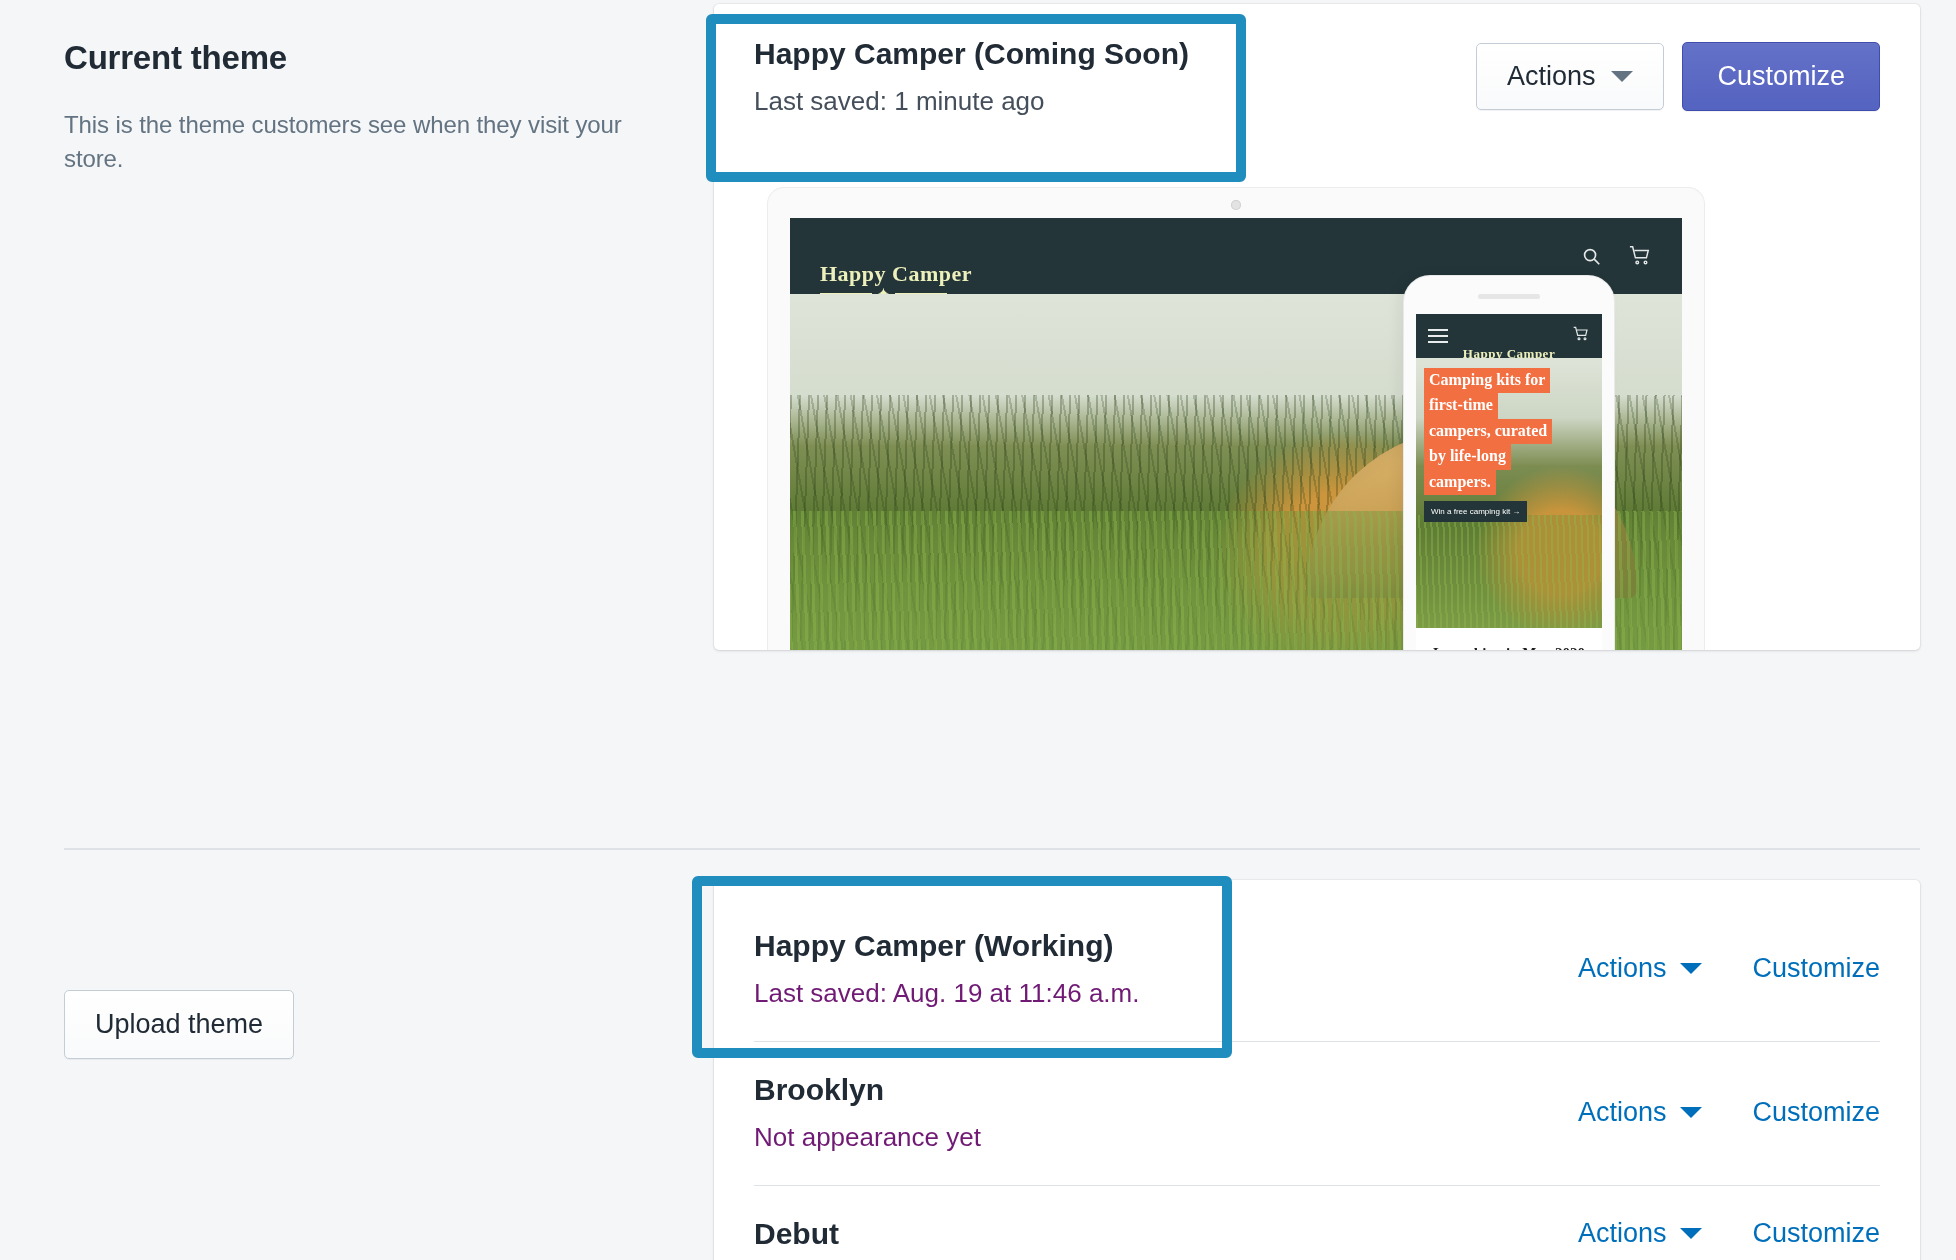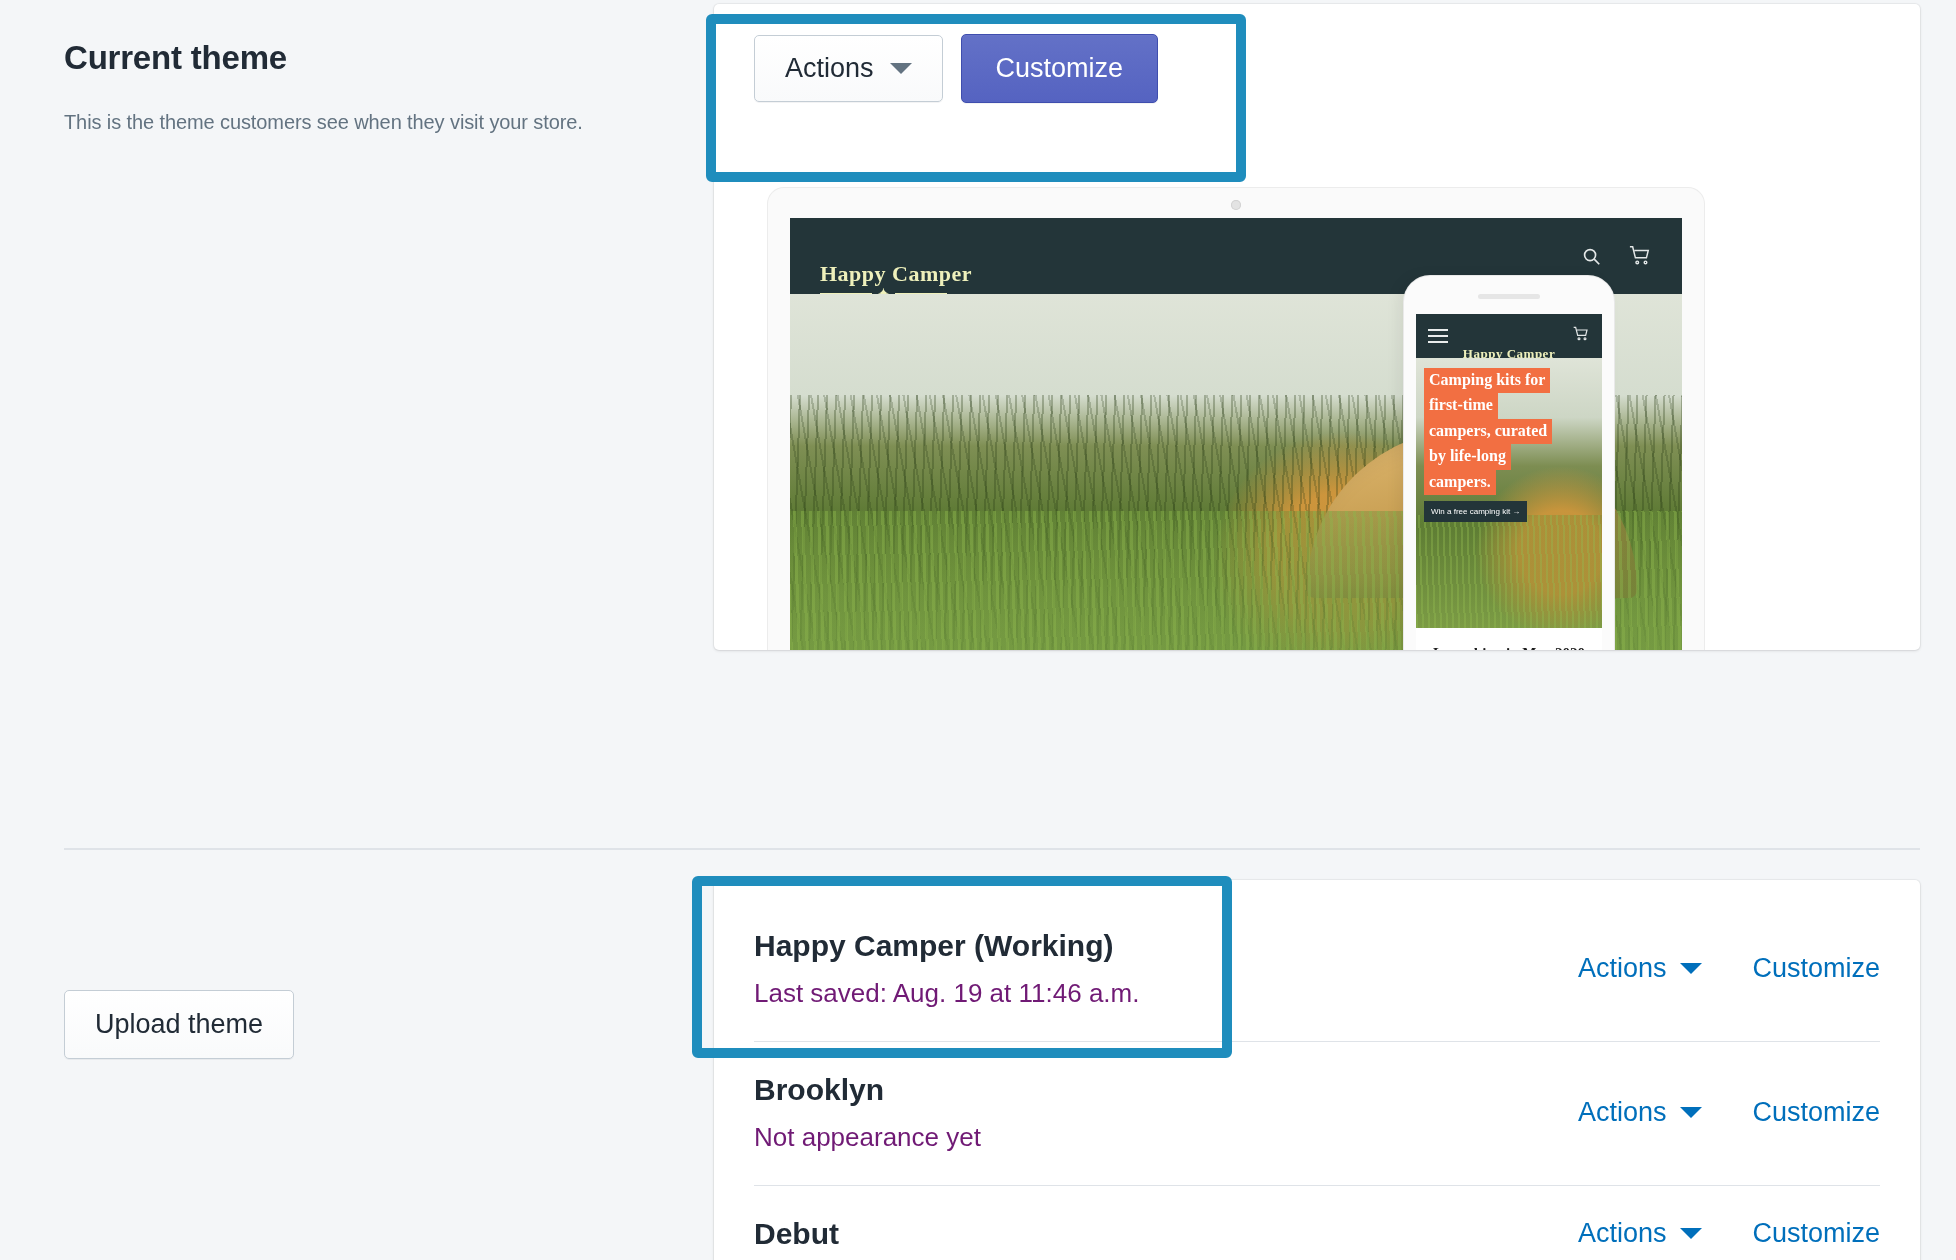--- a/index.html
+++ b/index.html
@@ -11,21 +11,21 @@
   }
   .page { position: relative; width: 1956px; height: 972px; }
 
   
   .section-head { position: absolute; width: 620px; left: 64px; }
   .sec-title {
     font-size: 33px; font-weight: bold; color: #212b36;
     letter-spacing: -0.2px; line-height: 1.2;
   }
   .sec-desc {
-    margin-top: 30px; font-size: 20px; color: #637381;
+    margin-top: 30px; font-size: 24px; color: #637381;
     line-height: 1.42; letter-spacing: -0.1px;
   }
 
   .upload-btn {
     margin-top: 45px;
     display: inline-block;
     padding: 18px 30px;
     font-size: 27px; color: #212b36;
     background: linear-gradient(180deg,#ffffff,#f9fafb);
     border: 1px solid #c4cdd5;
@@ -248,20 +248,24 @@
 
 <div class="page">
 
   <div class="section-head" style="top:38px">
     <div class="sec-title">Current theme</div>
     <div class="sec-desc">This is the theme customers see when they visit your store.</div>
   </div>
 
   <div class="card" id="current-theme-card">
     <div class="card-header-row">
+      <div>
+        <div class="theme-name">Happy Camper (Coming Soon)</div>
+        <div class="theme-sub">Last saved: 1 minute ago</div>
+      </div>
       <div class="btn-group">
         <div class="btn btn-default">
           <span>Actions</span>
           <span class="caret"></span>
         </div>
         <div class="btn btn-primary">
           <span>Customize</span>
         </div>
       </div>
     </div>

